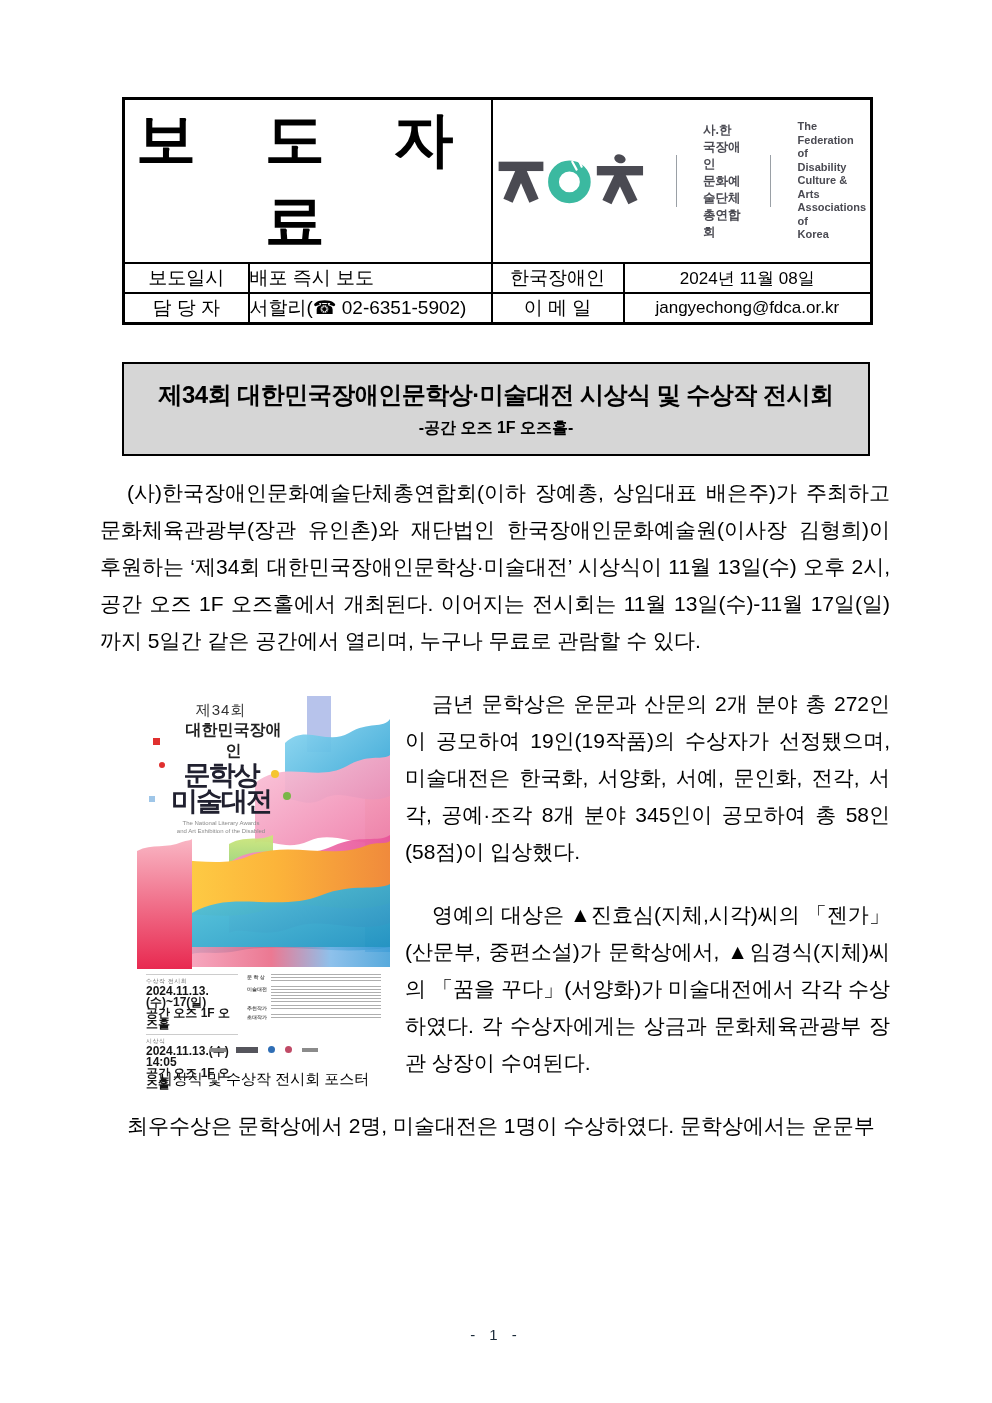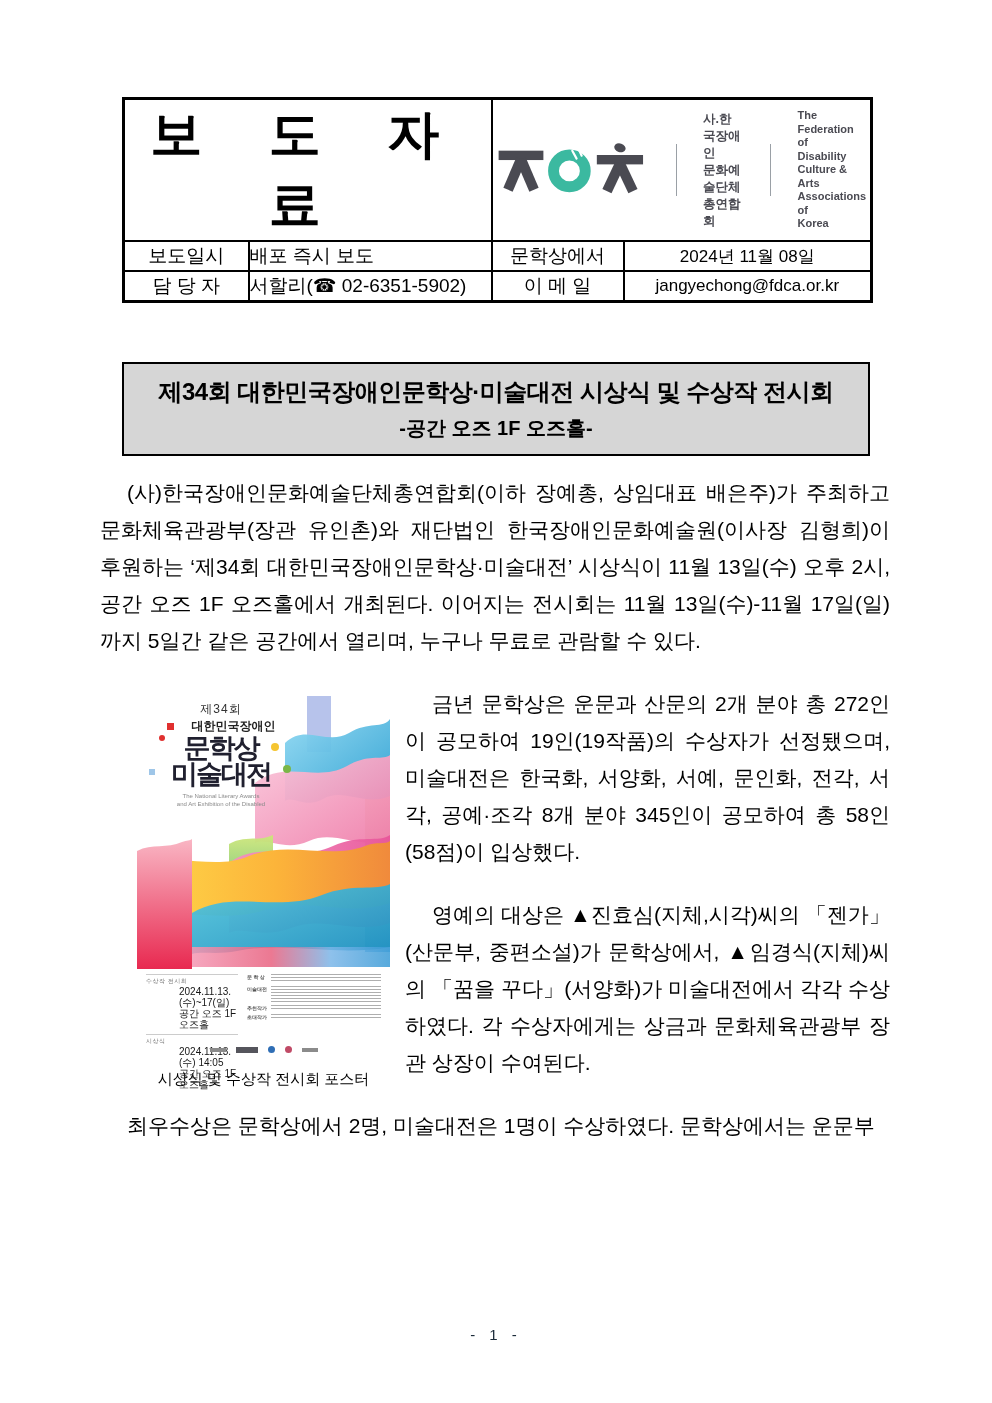--- a/index.html
+++ b/index.html
@@ -3,62 +3,62 @@
 <meta charset="utf-8">
 <style>
   html,body{margin:0;padding:0;background:#fff;}
   .page{position:relative;width:992px;height:1403px;background:#fff;overflow:hidden;
         font-family:"Liberation Sans","DejaVu Sans",sans-serif;color:#000;}
 
   
   .press-table{position:absolute;left:122px;top:97px;width:748px;border-collapse:collapse;
                border:3px solid #000;table-layout:fixed;}
   .press-table td{border:2px solid #000;padding:0;vertical-align:middle;}
-  .cell-bigtitle{height:112px;text-align:center;font-size:52px;font-weight:900;
+  .cell-bigtitle{height:112px;text-align:center;font-size:60px;font-weight:900;
                  letter-spacing:26px;padding-left:20px;}
   .cell-logo{text-align:center;}
   .logo-wrap{display:flex;align-items:center;justify-content:center;gap:27px;padding:6px 4px;}
   .logo-sep{width:1px;height:52px;background:#9aa0a6;}
   .logo-kr{font-size:12.5px;line-height:17px;color:#4a4a52;text-align:left;font-weight:600;}
   .logo-en{font-size:11px;line-height:13.5px;color:#4a4a52;text-align:left;font-weight:800;}
   .row-label{text-align:center;font-size:19px;white-space:pre;}
   .row-value{font-size:19px;padding-left:12px;text-align:left;}
   .row-value-center{font-size:17px;text-align:center;}
   .press-table tr.data-row{height:30px;}
 
   
   .headline{position:absolute;left:122px;top:362px;width:748px;height:94px;background:#d6d6d6;
             border:2px solid #000;box-sizing:border-box;display:flex;flex-direction:column;
             align-items:center;justify-content:center;gap:7px;}
   .headline-title{font-size:24px;font-weight:800;letter-spacing:-0.5px;}
-  .headline-sub{font-size:20px;font-weight:800;}
+  .headline-sub{font-size:16px;font-weight:800;}
 
   
   .content{position:absolute;left:100px;top:474px;width:790px;}
   .para{font-size:21px;line-height:37px;text-align:justify;text-indent:27px;margin:0 0 26px 0;}
 
   .poster-fig{float:left;width:253px;margin:6px 15px 8px 37px;}
   .poster{position:relative;width:253px;height:367px;background:#fff;}
   .poster-art{position:absolute;left:0;top:0;}
   .poster-head{position:absolute;left:16px;top:10px;width:136px;z-index:2;text-align:center;}
-  .ph-round{font-size:12px;color:#333;letter-spacing:1px;}
-  .ph-org{font-size:12px;font-weight:700;color:#222;display:flex;align-items:center;justify-content:center;gap:18px;}
+  .ph-round{font-size:15px;color:#333;letter-spacing:1px;}
+  .ph-org{font-size:16px;font-weight:700;color:#222;display:flex;align-items:center;justify-content:center;gap:18px;}
   .ph-redsq{width:7px;height:7px;background:#e0302f;display:inline-block;}
   .ph-title{font-size:27px;line-height:26px;font-weight:900;color:#20202f;letter-spacing:-2px;margin-top:0;position:relative;}
   .ph-dot{position:absolute;border-radius:50%;}
   .ph-dot.red{width:6px;height:6px;background:#e0302f;left:6px;top:0;}
   .ph-dot.yellow{width:8px;height:8px;background:#f5c531;right:10px;top:8px;}
   .ph-dot.green{width:8px;height:8px;background:#7ab648;right:-2px;top:30px;}
   .ph-bluesq{position:absolute;width:6px;height:6px;background:#9fc6e8;left:-4px;top:34px;}
   .ph-en{font-size:6px;line-height:8px;color:#8a8a8a;margin-top:5px;}
 
   .poster-info{position:absolute;left:9px;right:9px;top:283px;display:flex;gap:9px;z-index:2;}
   .pi-left{width:92px;}
   .pi-label{font-size:6px;color:#777;letter-spacing:.5px;border-top:1px solid #c9a;border-top-color:#ccc;padding-top:2px;}
-  .pi-strong{font-size:10px;font-weight:400;color:#151515;line-height:11px;margin-left:33px;}
+  .pi-strong{font-size:12px;font-weight:700;color:#151515;line-height:11px;}
   .pi-gap{height:4px;}
   .pi-right{flex:1;}
   .credit-row{display:flex;gap:4px;margin-bottom:3px;align-items:flex-start;}
   .credit-label{font-size:5px;font-weight:700;color:#555;white-space:pre;width:20px;flex:none;}
   .credit-lines{flex:1;background:repeating-linear-gradient(to bottom,#9a9a9a 0 1px,transparent 1px 3px);opacity:.8;}
   .h6{height:6px;} .h16{height:16px;} .h9{height:9px;}
   .poster-logos{position:absolute;left:0;right:0;bottom:5px;display:flex;justify-content:center;align-items:center;gap:10px;z-index:2;}
   .plg-bar{width:16px;height:4px;background:#8b8b8b;}
   .plg-mark{width:22px;height:6px;background:#55555c;}
   .plg-dot{width:7px;height:7px;border-radius:50%;background:#2f6eb5;}
@@ -111,21 +111,21 @@
             <span style="display:block">Disability Culture &amp; Arts</span>
             <span style="display:block">Associations of</span>
             <span style="display:block">Korea</span>
           </span>
         </div>
       </td>
     </tr>
     <tr class="data-row">
       <td class="row-label">보도일시</td>
       <td class="row-value">배포 즉시 보도</td>
-      <td class="row-label">문학상에서</td>
+      <td class="row-label">한국장애인</td>
       <td class="row-value-center">2024년 11월 08일</td>
     </tr>
     <tr class="data-row">
       <td class="row-label">담 당 자</td>
       <td class="row-value">서할리(☎ 02-6351-5902)</td>
       <td class="row-label">이 메 일</td>
       <td class="row-value-center">jangyechong@fdca.or.kr</td>
     </tr>
   </tbody>
     </table>

